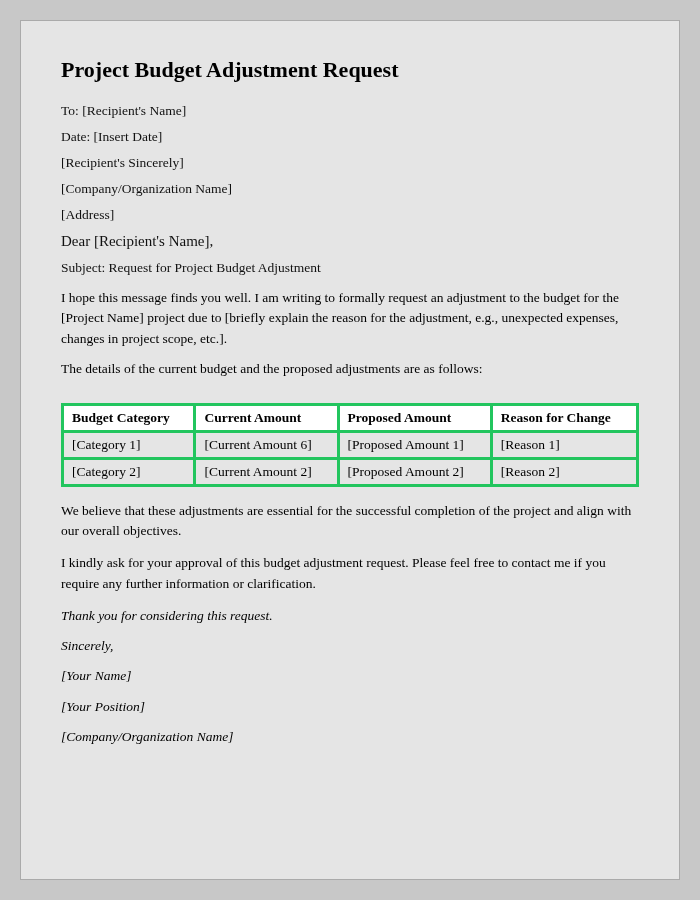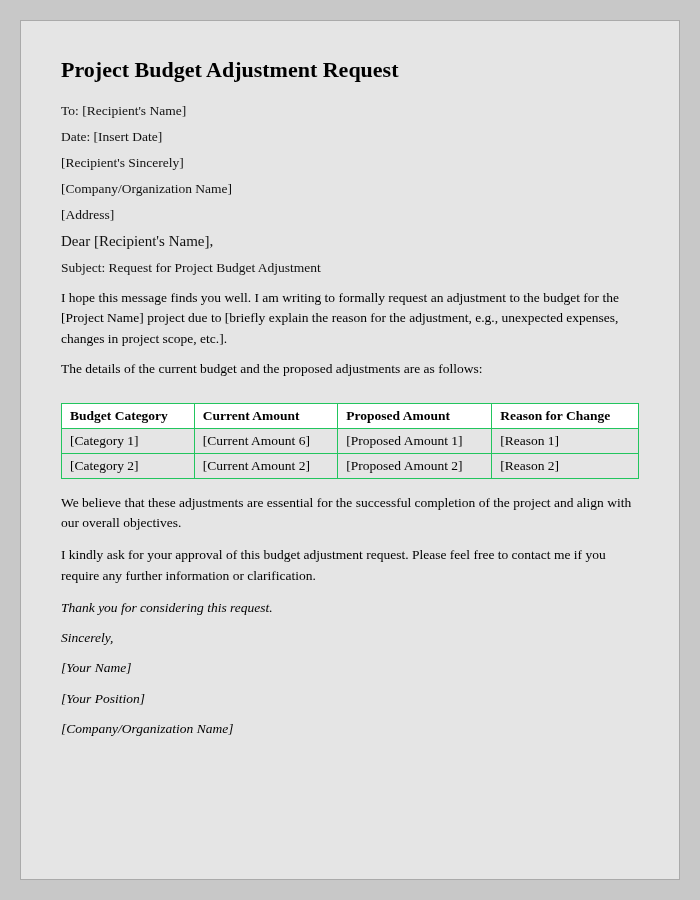--- a/index.html
+++ b/index.html
@@ -65,21 +65,21 @@
     }
 
     table {
       border-collapse: collapse;
       width: 100%;
       margin-bottom: 14px;
       font-size: 13.5px;
     }
 
     table th, table td {
-      border: 1px solid #22c55e;
+      border: 3px solid #22c55e;
       padding: 4px 8px;
       text-align: left;
     }
 
     table th {
       font-weight: bold;
       background: #fff;
     }
 
     .closing-section {

